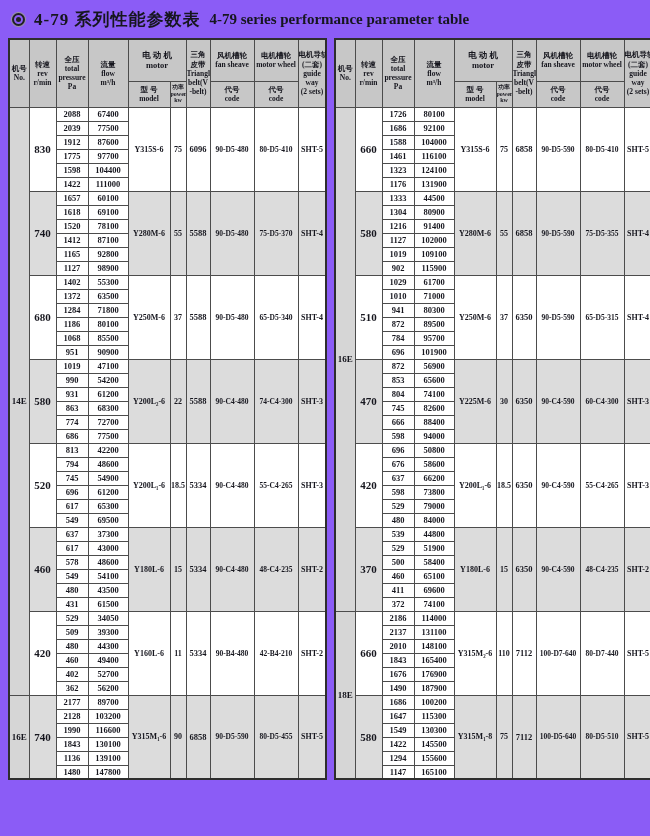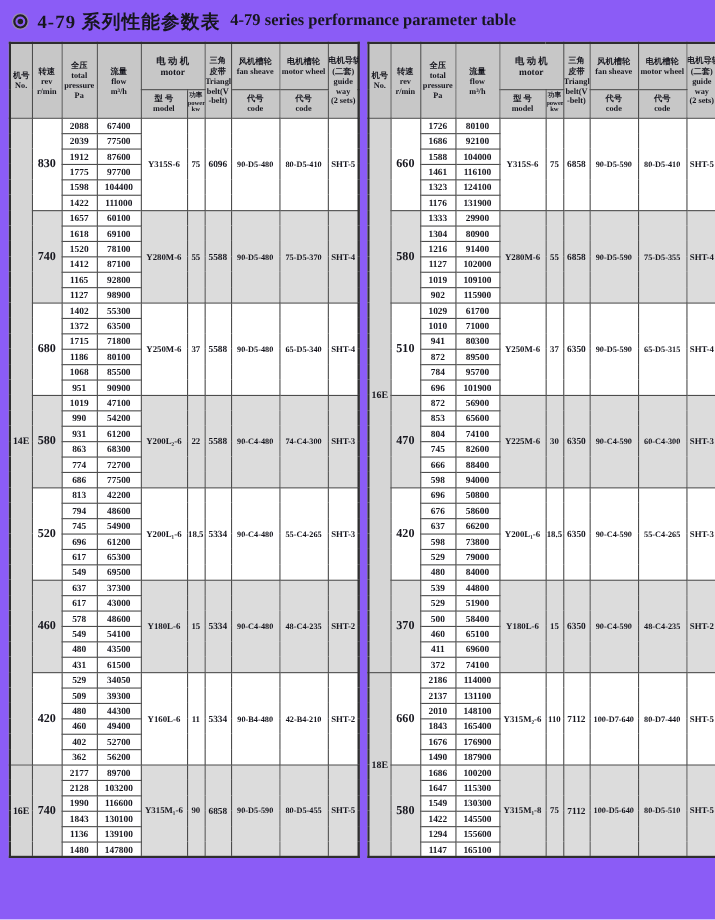--- a/index.html
+++ b/index.html
@@ -154,21 +154,21 @@
             <td class="belt" rowspan="6">5588</td>
             <td class="fan" rowspan="6">90-D5-480</td>
             <td class="wheel" rowspan="6">65-D5-340</td>
             <td class="guide" rowspan="6">SHT-4</td>
           </tr>
           <tr>
             <td class="num">1372</td>
             <td class="num">63500</td>
           </tr>
           <tr>
-            <td class="num">1715</td>
+            <td class="num">1284</td>
             <td class="num">71800</td>
           </tr>
           <tr>
             <td class="num">1186</td>
             <td class="num">80100</td>
           </tr>
           <tr>
             <td class="num">1068</td>
             <td class="num">85500</td>
           </tr>
@@ -396,21 +396,21 @@
             <td class="num">1323</td>
             <td class="num">124100</td>
           </tr>
           <tr>
             <td class="num">1176</td>
             <td class="num">131900</td>
           </tr>
           <tr>
             <td class="rev shaded" rowspan="6">580</td>
             <td class="num">1333</td>
-            <td class="num">29900</td>
+            <td class="num">44500</td>
             <td class="model shaded" rowspan="6">Y280M-6</td>
             <td class="power shaded" rowspan="6">55</td>
             <td class="belt shaded" rowspan="6">6858</td>
             <td class="fan shaded" rowspan="6">90-D5-590</td>
             <td class="wheel shaded" rowspan="6">75-D5-355</td>
             <td class="guide shaded" rowspan="6">SHT-4</td>
           </tr>
           <tr>
             <td class="num">1304</td>
             <td class="num">80900</td>

